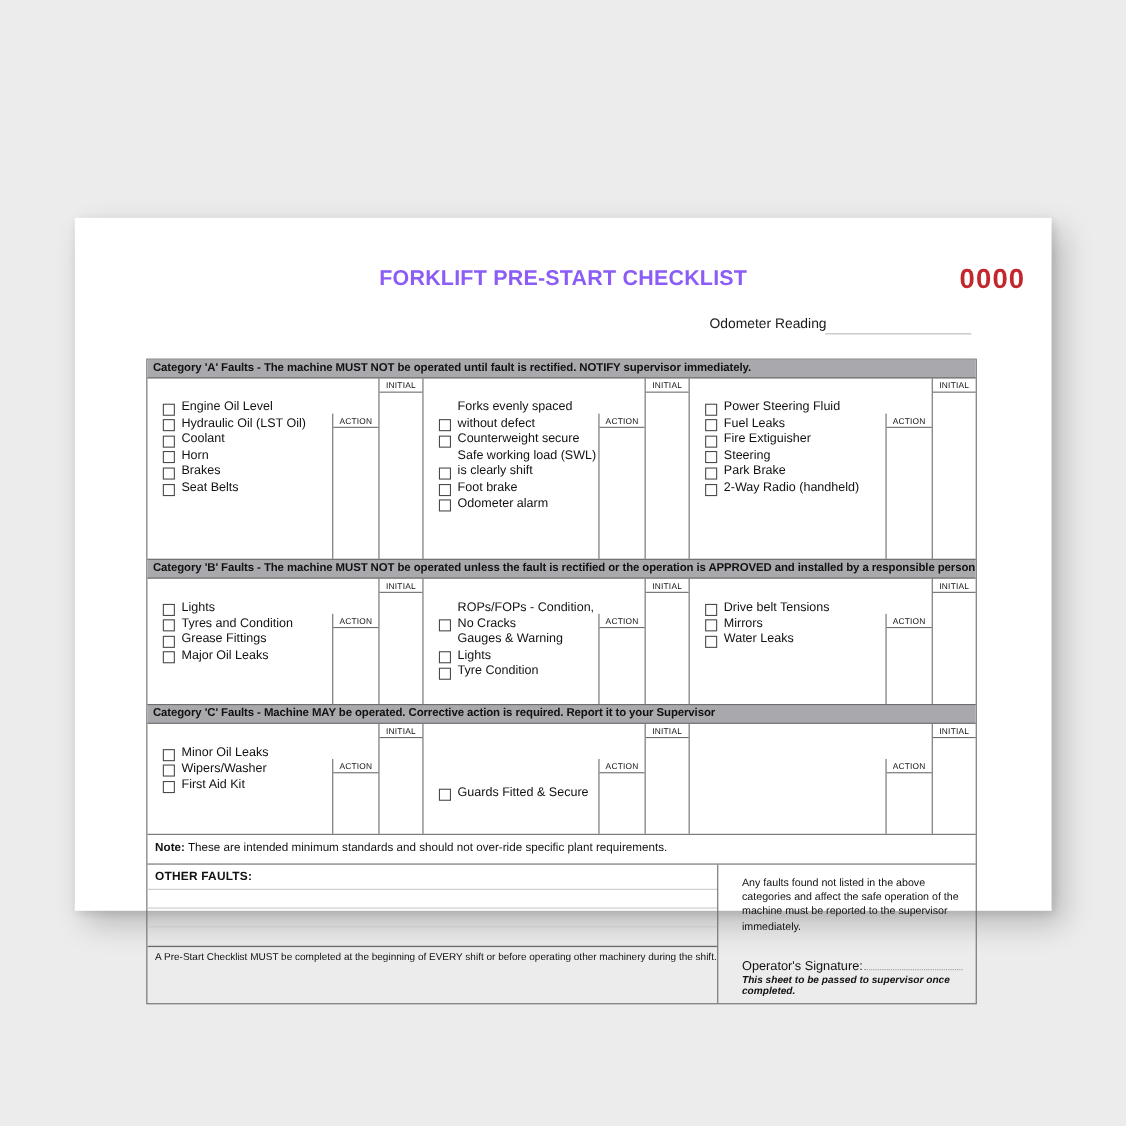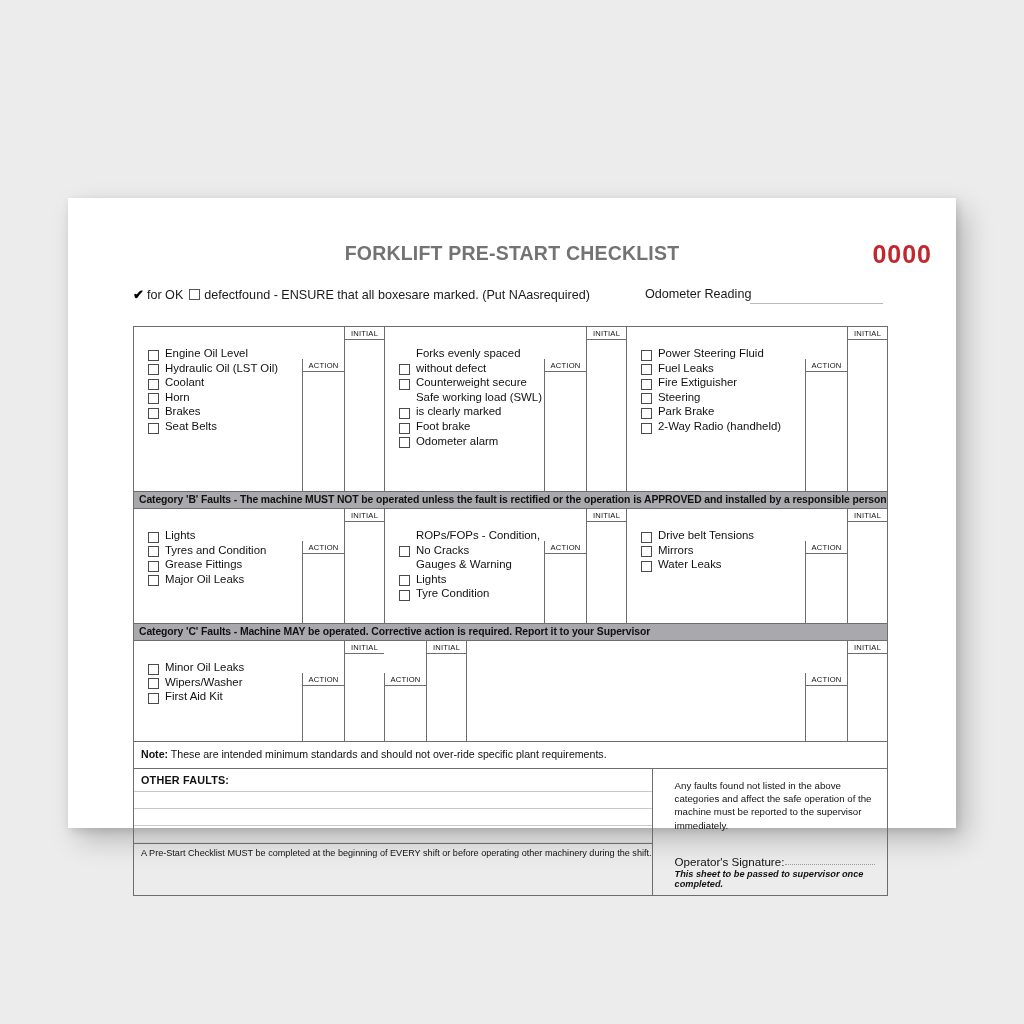--- a/index.html
+++ b/index.html
@@ -34,21 +34,21 @@
     height: 30px;
   }
   .doc-title {
     position: absolute;
     left: 0; right: 0;
     top: 0;
     text-align: center;
     font-size: 19.5px;
     font-weight: bold;
     letter-spacing: 0.2px;
-    color: #737373;
+    color: #8b5cf6;
   }
   .doc-number {
     position: absolute;
     right: 24px;
     top: -2px;
     font-size: 25px;
     font-weight: bold;
     color: #c1272d;
     letter-spacing: 1px;
   }
@@ -251,29 +251,27 @@
 
 <div id="sheet">
 
   <div class="title-row">
     <div class="doc-title">FORKLIFT PRE-START CHECKLIST</div>
     <div class="doc-number">0000</div>
   </div>
 
   <div class="hdr">
     <div class="hdr-line2">
-      <span class="fld" style="left:0;top:1px;">
-        <span class="ok-mark">✔</span><span>for OK</span><span class="mini-box"></span><span>defectfound - ENSURE that all boxesare marked. (Put NAasrequired)</span>
-      </span>
       <span class="fld" style="left:512px;top:1px;">Odometer Reading</span>
       <span class="rule" style="left:617px;top:16px;width:133px;"></span>
     </div>
   </div>
 
   <div id="tbl">
+      <div class="cat-band top">Category 'A' Faults - The machine MUST NOT be operated until fault is rectified. NOTIFY supervisor immediately.</div>
       <div class="grid">
         <div class="gcol items">
           <div class="ai-blank"></div>
           <div class="itemlist" style="height: 119px;">
             <div class="item">
               <span class="cbox"></span>
               <span class="ilabel">Engine Oil Level</span>
             </div>
             <div class="item">
               <span class="cbox stack"></span>
@@ -313,21 +311,21 @@
               <span class="ilabel two">Forks evenly spaced
 without defect</span>
             </div>
             <div class="item">
               <span class="cbox stack"></span>
               <span class="ilabel">Counterweight secure</span>
             </div>
             <div class="item">
               <span class="cbox stack"></span>
               <span class="ilabel two">Safe working load (SWL)
-is clearly marked</span>
+is clearly shift</span>
             </div>
             <div class="item">
               <span class="cbox stack"></span>
               <span class="ilabel">Foot brake</span>
             </div>
             <div class="item">
               <span class="cbox stack"></span>
               <span class="ilabel">Odometer alarm</span>
             </div>
           </div>
@@ -480,20 +478,29 @@
             </div>
           </div>
         </div>
         <div class="gcol act">
           <div class="ai-head">ACTION</div>
           <div class="ai-body" style="height: 55px;"></div>
         </div>
         <div class="gcol init">
           <div class="ai-head">INITIAL</div>
           <div class="ai-body" style="height: 55px;"></div>
+        </div>
+        <div class="gcol items mid">
+          <div class="ai-blank"></div>
+          <div class="itemlist centered" style="height: 55px;">
+            <div class="item">
+              <span class="cbox"></span>
+              <span class="ilabel">Guards Fitted &amp; Secure</span>
+            </div>
+          </div>
         </div>
         <div class="gcol act">
           <div class="ai-head">ACTION</div>
           <div class="ai-body" style="height: 55px;"></div>
         </div>
         <div class="gcol init">
           <div class="ai-head">INITIAL</div>
           <div class="ai-body" style="height: 55px;"></div>
         </div>
         <div class="gcol items right">

